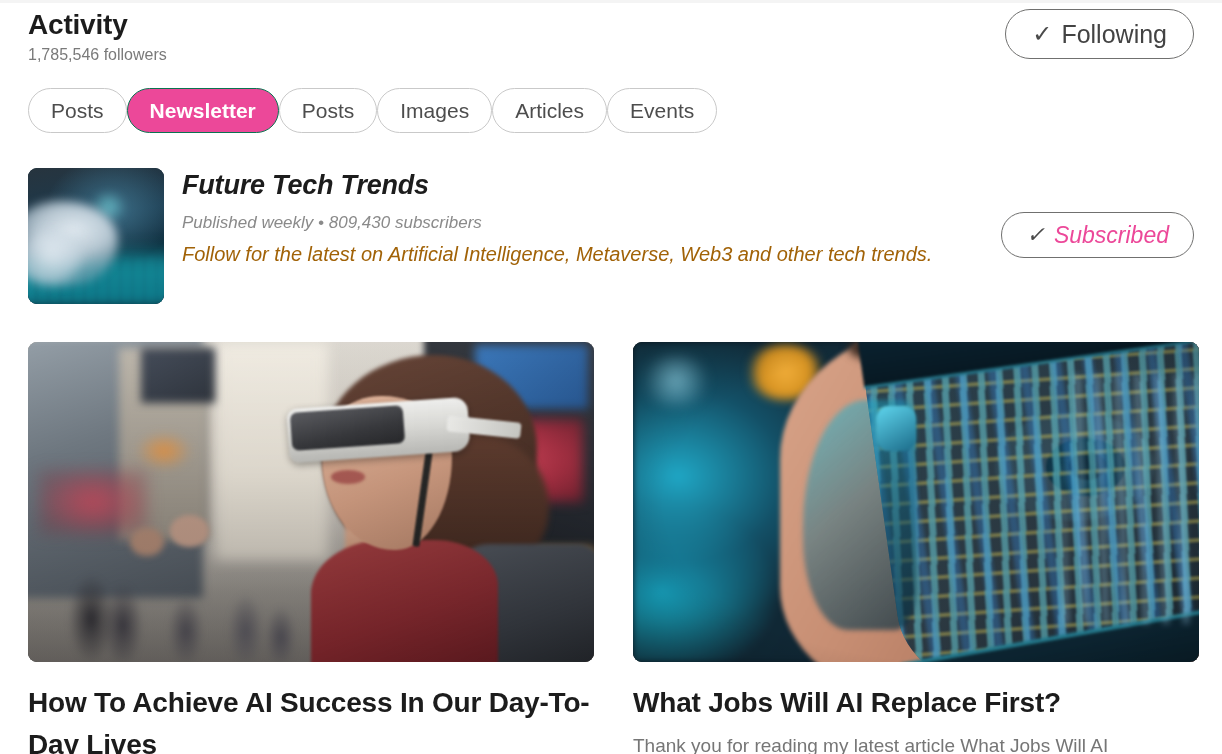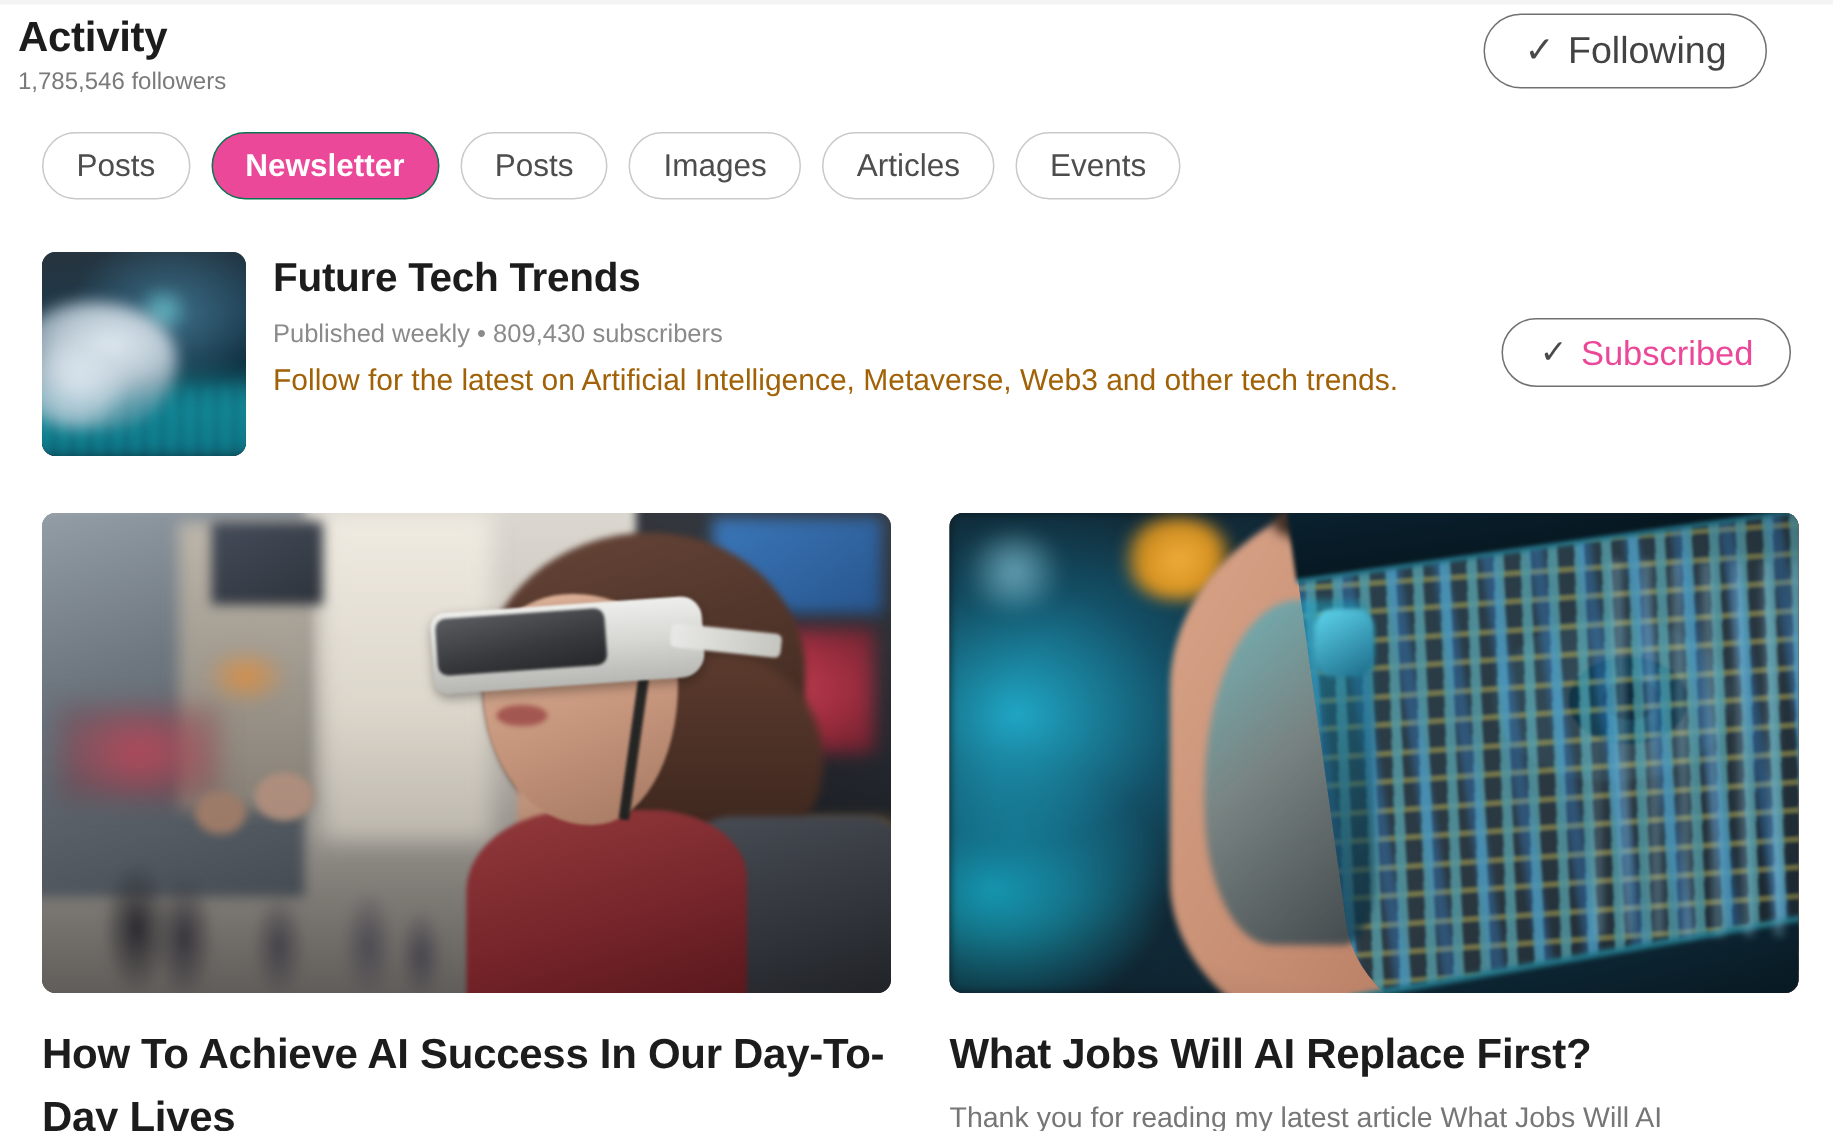--- a/index.html
+++ b/index.html
@@ -23,21 +23,21 @@
     top: 0; left: 0;
     width: 1222px;
     height: 3px;
     background: #f4f4f4;
   }
 
   
   .header {
     position: absolute;
     top: 8px;
-    left: 12px;
+    left: 28px;
     width: 1166px;
     height: 62px;
   }
   .page-title {
     font-size: 28px;
     font-weight: 600;
     color: #1c1c1c;
     letter-spacing: -0.2px;
     line-height: 34px;
   }
@@ -71,21 +71,20 @@
     font-weight: 400;
   }
 
   
   .tabs {
     position: absolute;
     top: 88px;
     left: 28px;
     display: flex;
     align-items: center;
-    gap: 14px;
   }
   .tab {
     display: flex;
     align-items: center;
     justify-content: center;
     height: 45px;
     padding: 0 22px;
     border-radius: 23px;
     border: 1.4px solid #c9c9c9;
     background: #ffffff;
@@ -102,20 +101,21 @@
     font-weight: 600;
   }
 
   
   .newsletter {
     position: absolute;
     top: 168px;
     left: 28px;
     width: 1166px;
     height: 140px;
+    font-style: italic;
   }
   .nl-thumb {
     position: absolute;
     top: 0; left: 0;
     width: 136px;
     height: 136px;
     border-radius: 9px;
     overflow: hidden;
     background: #0d2230;
   }

